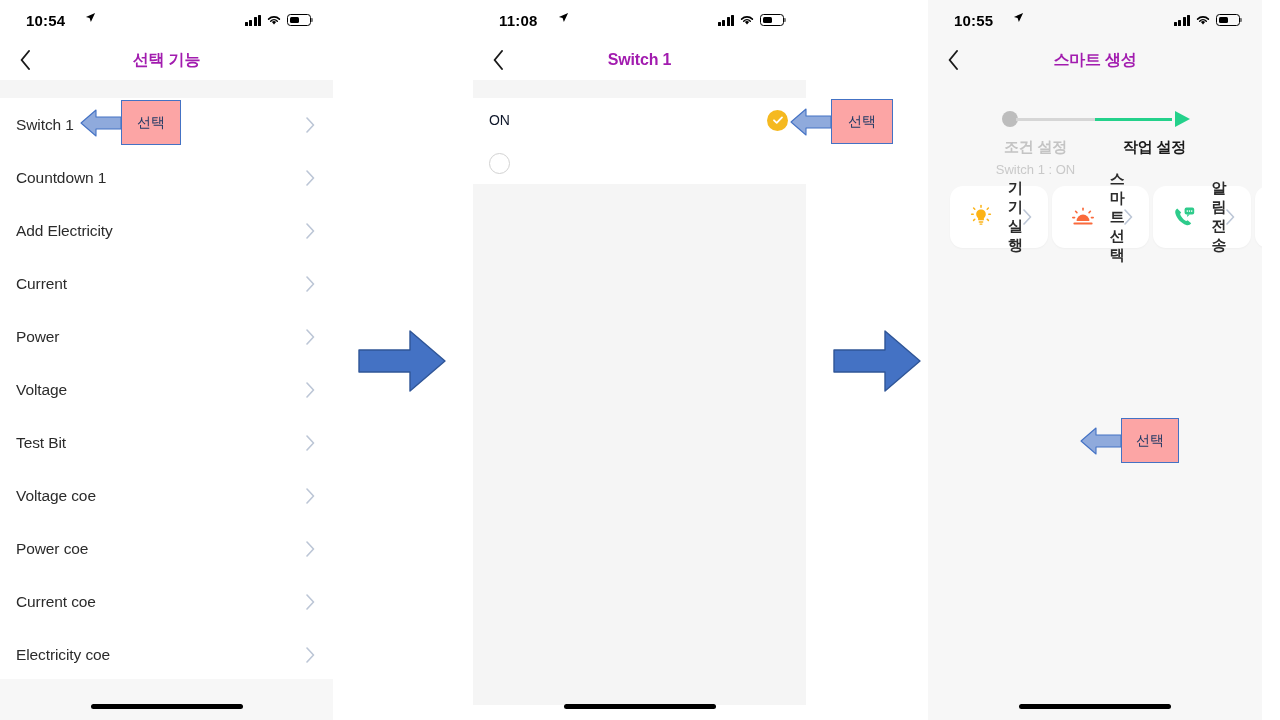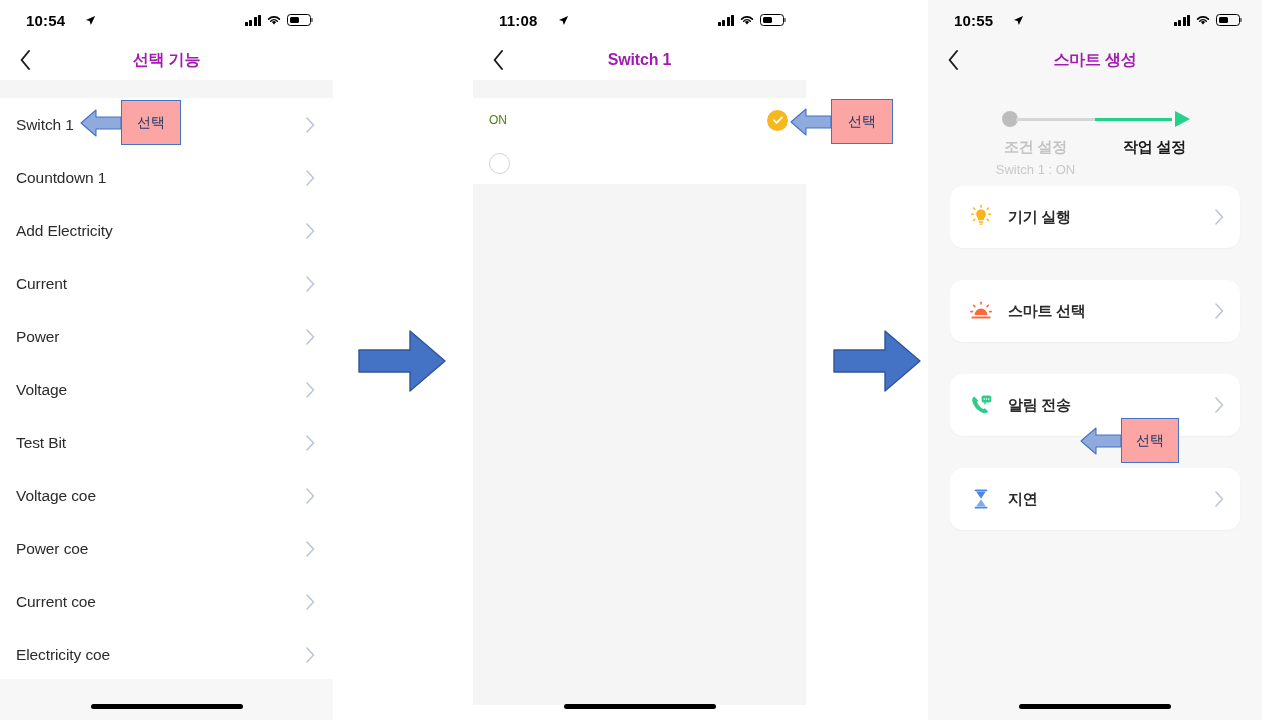--- a/index.html
+++ b/index.html
@@ -17,21 +17,21 @@
   #panel-2 { left:473px; width:333px; }
   #panel-3 { left:928px; width:334px; background:#f7f7f7; }
 
   
   .statusbar {
     height:40px; display:flex; align-items:center;
     justify-content:space-between; padding:0 22px 0 26px;
   }
   .sb-time {
     font-size:15px; font-weight:bold; color:#000;
-    letter-spacing:.2px; display:flex; align-items:center; gap:20px;
+    letter-spacing:.2px; display:flex; gap:20px;
   }
   .sb-loc { width:11px; height:11px; display:block; }
   .sb-right { display:flex; align-items:center; gap:5px; }
   .sb-bars { display:flex; align-items:flex-end; gap:1.5px; height:11px; }
   .sb-bars i { width:3px; background:#000; border-radius:.5px; display:block; }
   .sb-bars i:nth-child(1){height:4px;}
   .sb-bars i:nth-child(2){height:6px;}
   .sb-bars i:nth-child(3){height:8.5px;}
   .sb-bars i:nth-child(4){height:11px;}
   .sb-batt {
@@ -62,21 +62,21 @@
   .row {
     height:53px; display:flex; align-items:center;
     padding:0 18px 0 16px; background:#fff; cursor:pointer;
   }
   .row-label { flex:1; font-size:15.5px; color:#2b2b2b; letter-spacing:-.1px; }
   .chev { width:9px; height:16px; flex:0 0 auto; }
   .chev path { stroke:#bcc6d6; stroke-width:1.6; fill:none; stroke-linecap:round; stroke-linejoin:round; }
 
   
   .row-radio { height:42px; }
-  .row-radio .row-label { font-size:12px; color:#4d7c0f; }
+  .row-radio .row-label { font-size:14px; color:#0f172a; }
   .radio-on {
     width:21px; height:21px; border-radius:50%; background:#f5b920;
     display:flex; align-items:center; justify-content:center; flex:0 0 auto;
   }
   .radio-off {
     width:21px; height:21px; border-radius:50%;
     border:1.5px solid #d2d2d2; background:#fff; flex:0 0 auto;
   }
   .p2-filler { background:#f5f5f5; height:521px; }
 
@@ -104,21 +104,21 @@
     display:flex; justify-content:space-between;
     padding:8px 48px 0 48px;
   }
   .step-col { text-align:center; width:120px; }
   .step-col.done .step-title { color:#c4c4c4; font-weight:bold; }
   .step-col.active .step-title { color:#1a1a1a; font-weight:bold; }
   .step-title { font-size:15px; letter-spacing:-.2px; }
   .step-sub { font-size:13px; color:#c9c9c9; margin-top:5px; }
 
   
-  .cards { padding:10px 22px 0 22px; display:flex; flex-direction:column; gap:32px; }
+  .cards { padding:10px 22px 0 22px; display:flex; flex-direction:row; gap:4px; }
   .card {
     background:#fff; border-radius:13px; height:62px;
     display:flex; align-items:center; padding:0 16px 0 18px;
     cursor:pointer; box-shadow:0 1px 2px rgba(0,0,0,.035);
   }
   .card-icon { width:26px; height:26px; flex:0 0 auto; margin-right:14px; display:block; }
   .card-label { flex:1; font-size:15px; font-weight:bold; color:#2b2b2b; letter-spacing:-.3px; }
 
   
   .home-ind {

